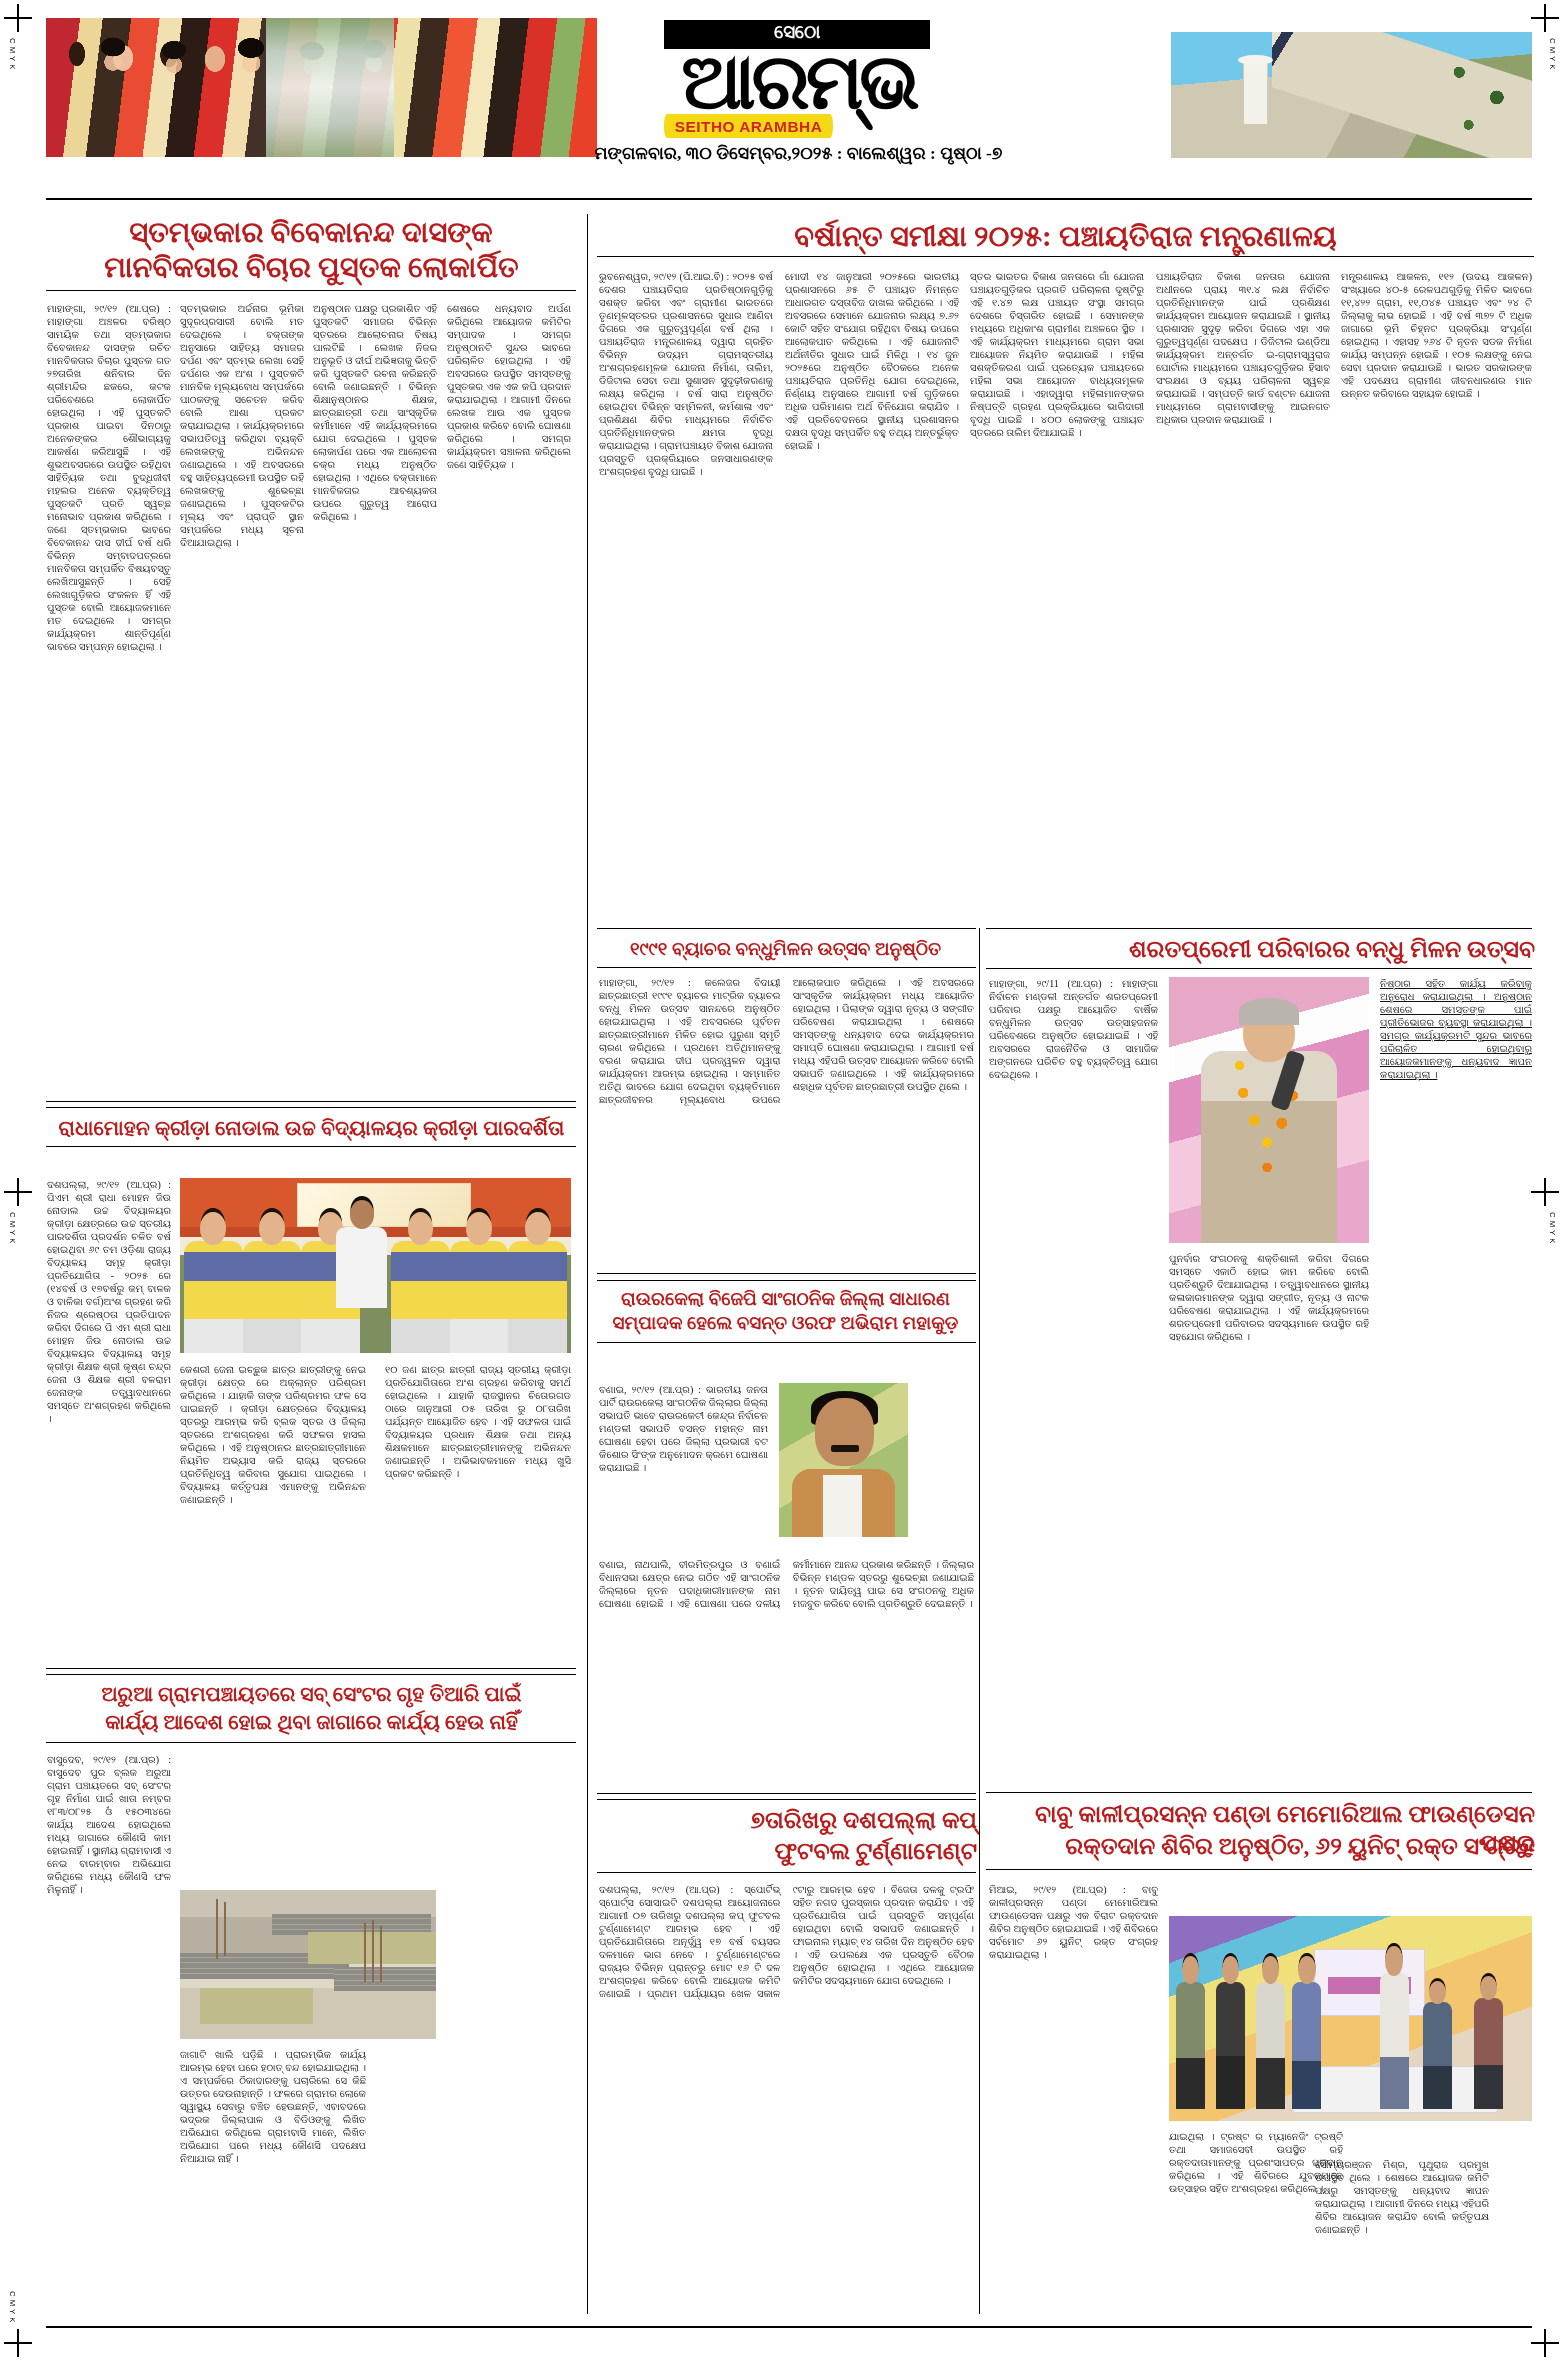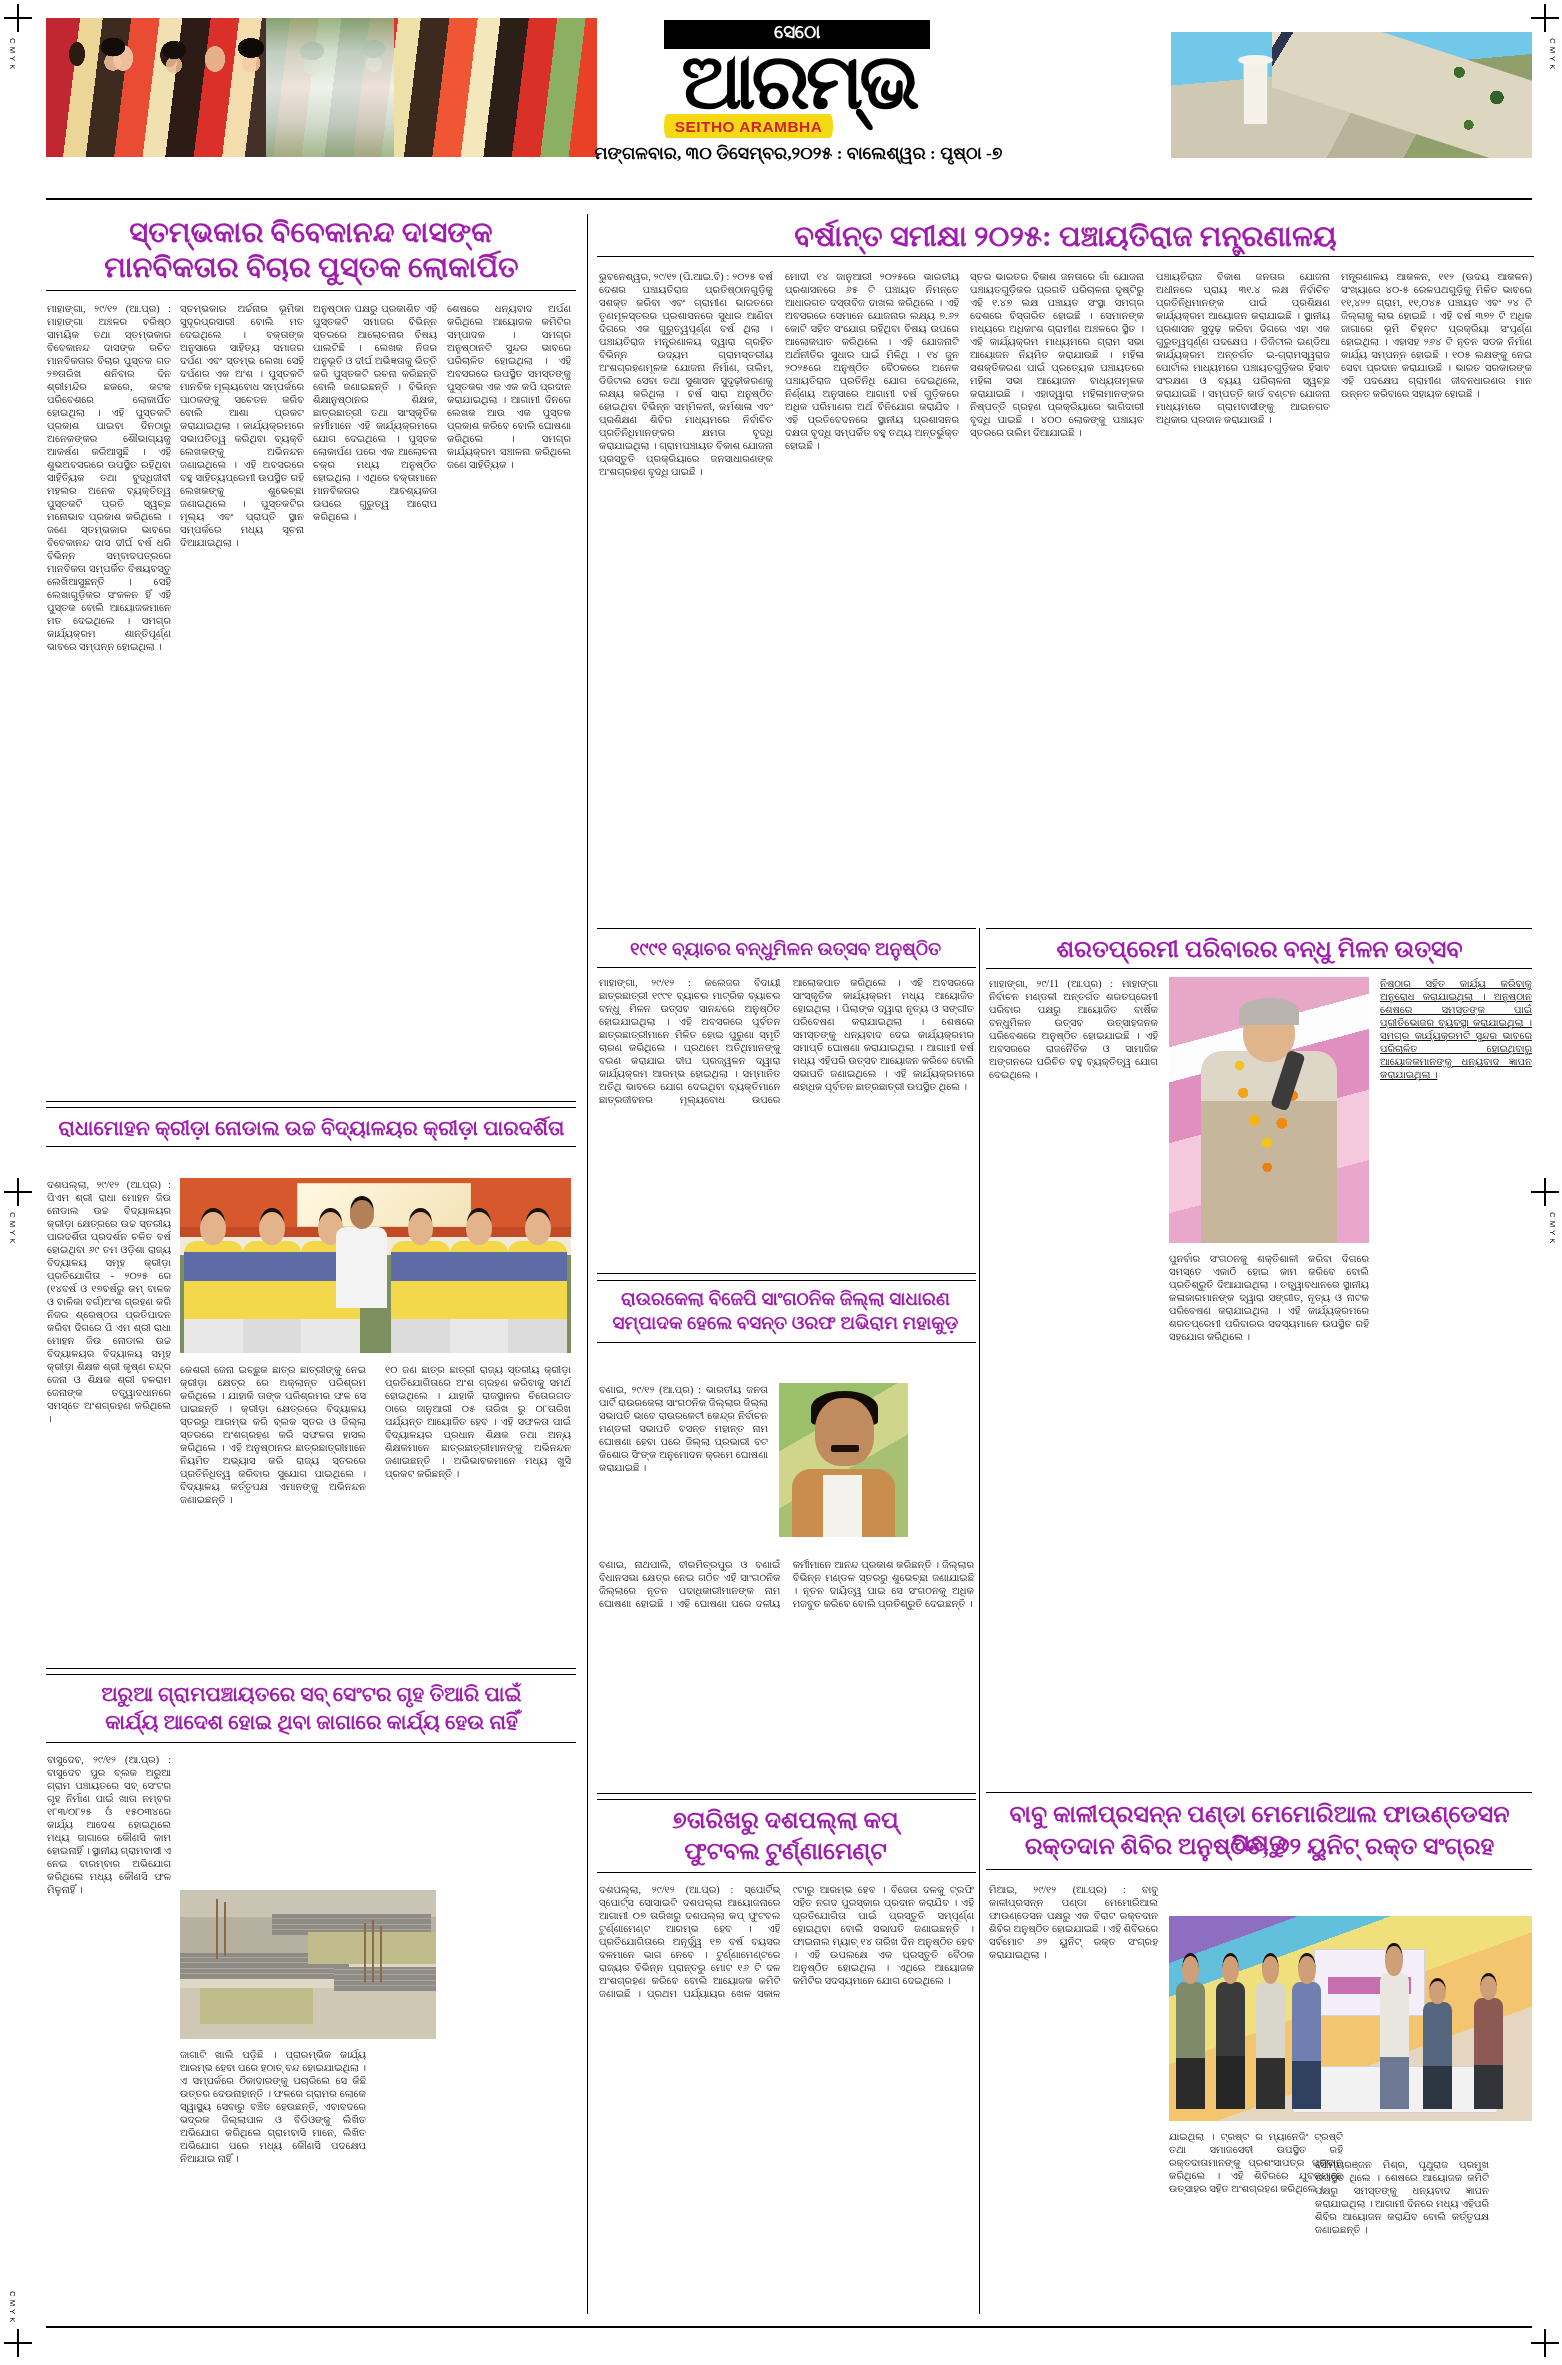--- a/index.html
+++ b/index.html
@@ -85,23 +85,23 @@
     font-family:"Liberation Sans",sans-serif;font-weight:700;font-size:15.4px;letter-spacing:0.5px;}
   .mast-date{position:absolute;left:-118px;right:-118px;top:129px;text-align:center;
     font-family:"Liberation Serif","DejaVu Serif",serif;font-weight:700;font-size:17.4px;letter-spacing:0px;}
 
   
   .hr{position:absolute;background:#000;}
   .vr{position:absolute;background:#000;width:0.5px;}
 
   
   .hl{position:absolute;font-family:"Liberation Serif","DejaVu Serif",serif;font-weight:700;
-      text-align:center;line-height:1.22;color:#a21caf;}
+      text-align:center;line-height:1.22;color:#b91c1c;}
   .hl.h1{font-size:29px;}
-  .hl.h2{font-size:23.6px;}
+  .hl.h2{font-size:23.6px;text-align:right;}
   .hl.h3{font-size:20.5px;}
   .hl.h4{font-size:18.4px;}
 
   .col{position:absolute;font-family:"Liberation Serif","DejaVu Serif",serif;
        font-size:10px;line-height:13px;text-align:justify;text-justify:inter-word;
        word-spacing:0px;hyphens:none;color:#111;overflow:hidden;}
 
   .photo{position:absolute;overflow:hidden;background:#ddd;}
 
   

